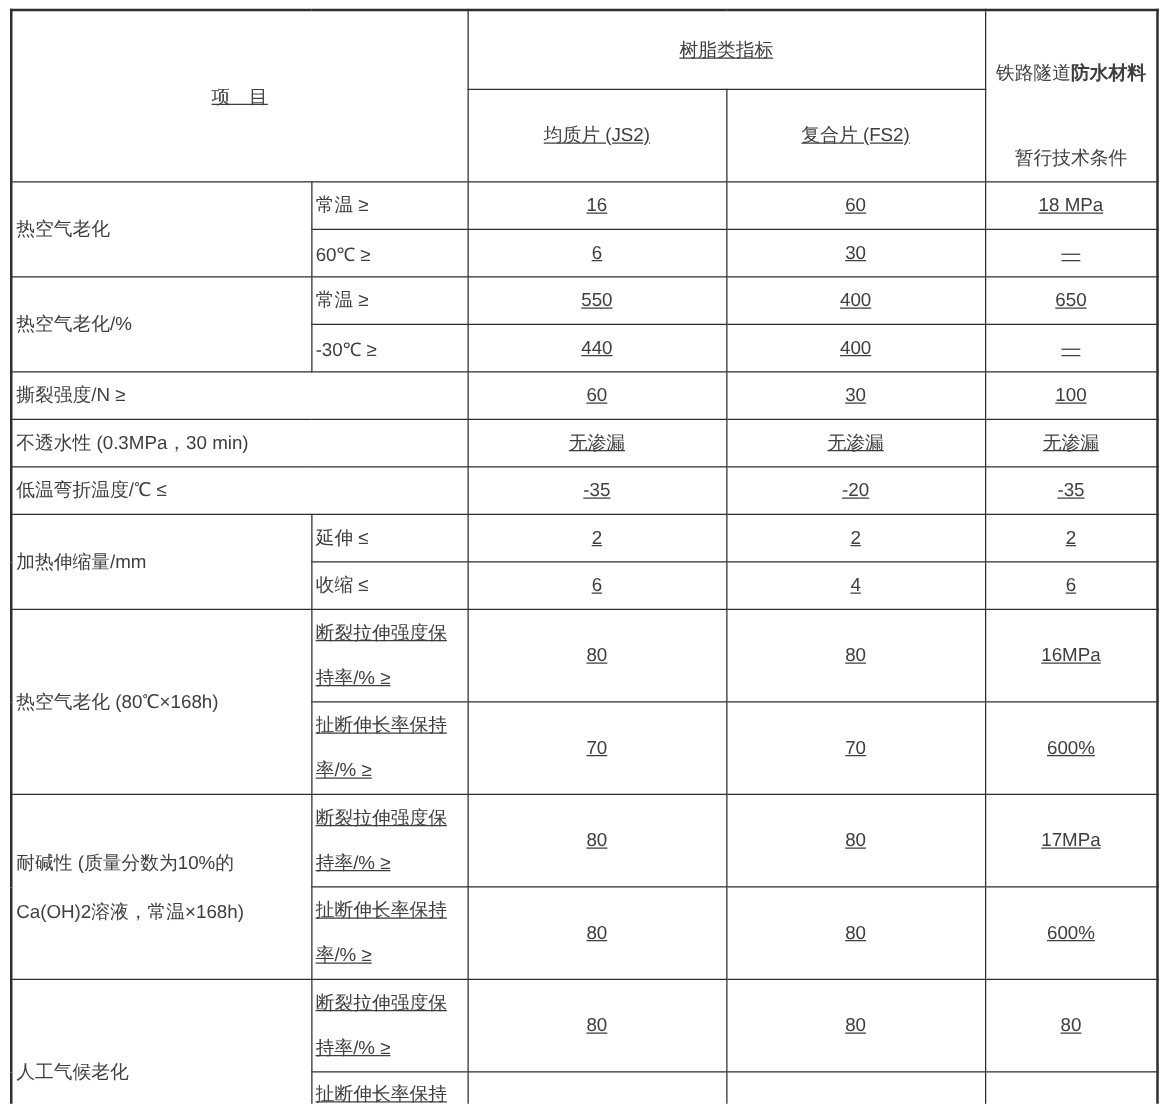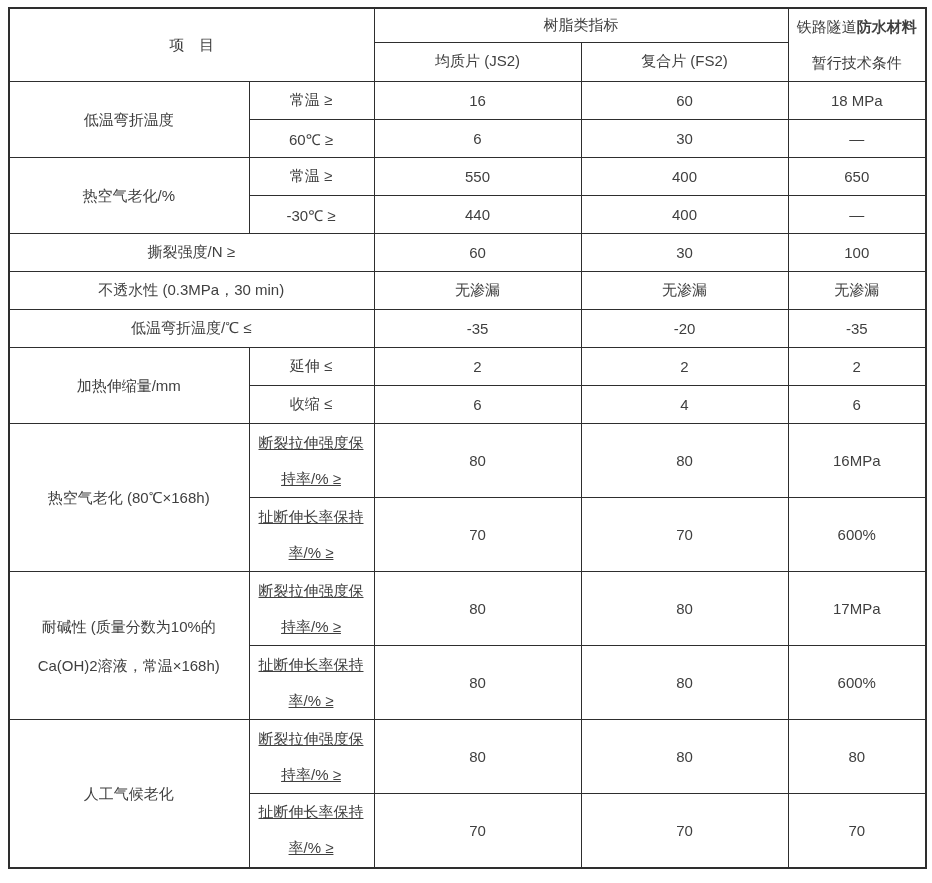--- a/index.html
+++ b/index.html
@@ -25,26 +25,26 @@
     font-size: 15px;
     font-weight: normal;
     vertical-align: middle;
     padding: 0 4px 0 3px;
     overflow: hidden;
   }
   tr.h1 { height: 33px; }
   tr.h2 { height: 38px; }
   tr.s  { height: 38px; }
   tr.tall { height: 74px; }
-  th.c, td.v { text-align: center; padding: 0 2px; }
-  td.g, td.sub, td.full { text-align: center; }
+  th.c, td.v { text-align: center; padding: 0 2px; text-decoration: underline; }
+  td.g, td.sub, td.full { text-align: left; }
   td.g { white-space: pre-line; line-height: 2.6; }
   tr.tall td.sub { line-height: 2.4; text-decoration: underline; }
   .rh { text-align: center; padding: 0 2px; }
-  .rh-line { line-height: 36px; }
+  .rh-line { line-height: 36px; margin-top: 32px; }
   .b { font-weight: bold; }
 </style>
 </head>
 <body>
 
 <div class="wrap">
   <table>
     <colgroup>
       <col style="width:240px">
       <col style="width:125px">
@@ -61,21 +61,21 @@
           <div class="rh-line">暂行技术条件</div>
         </th>
       </tr>
       <tr class="h2">
         <th class="c">均质片 (JS2)</th>
         <th class="c">复合片 (FS2)</th>
       </tr>
     </thead>
     <tbody>
       <tr class="s">
-        <td class="g" rowspan="2">低温弯折温度</td>
+        <td class="g" rowspan="2">热空气老化</td>
         <td class="sub">常温 ≥</td>
         <td class="v">16</td>
         <td class="v">60</td>
         <td class="v">18 MPa</td>
       </tr>
       <tr class="s">
         <td class="sub">60℃ ≥</td>
         <td class="v">6</td>
         <td class="v">30</td>
         <td class="v">—</td>

